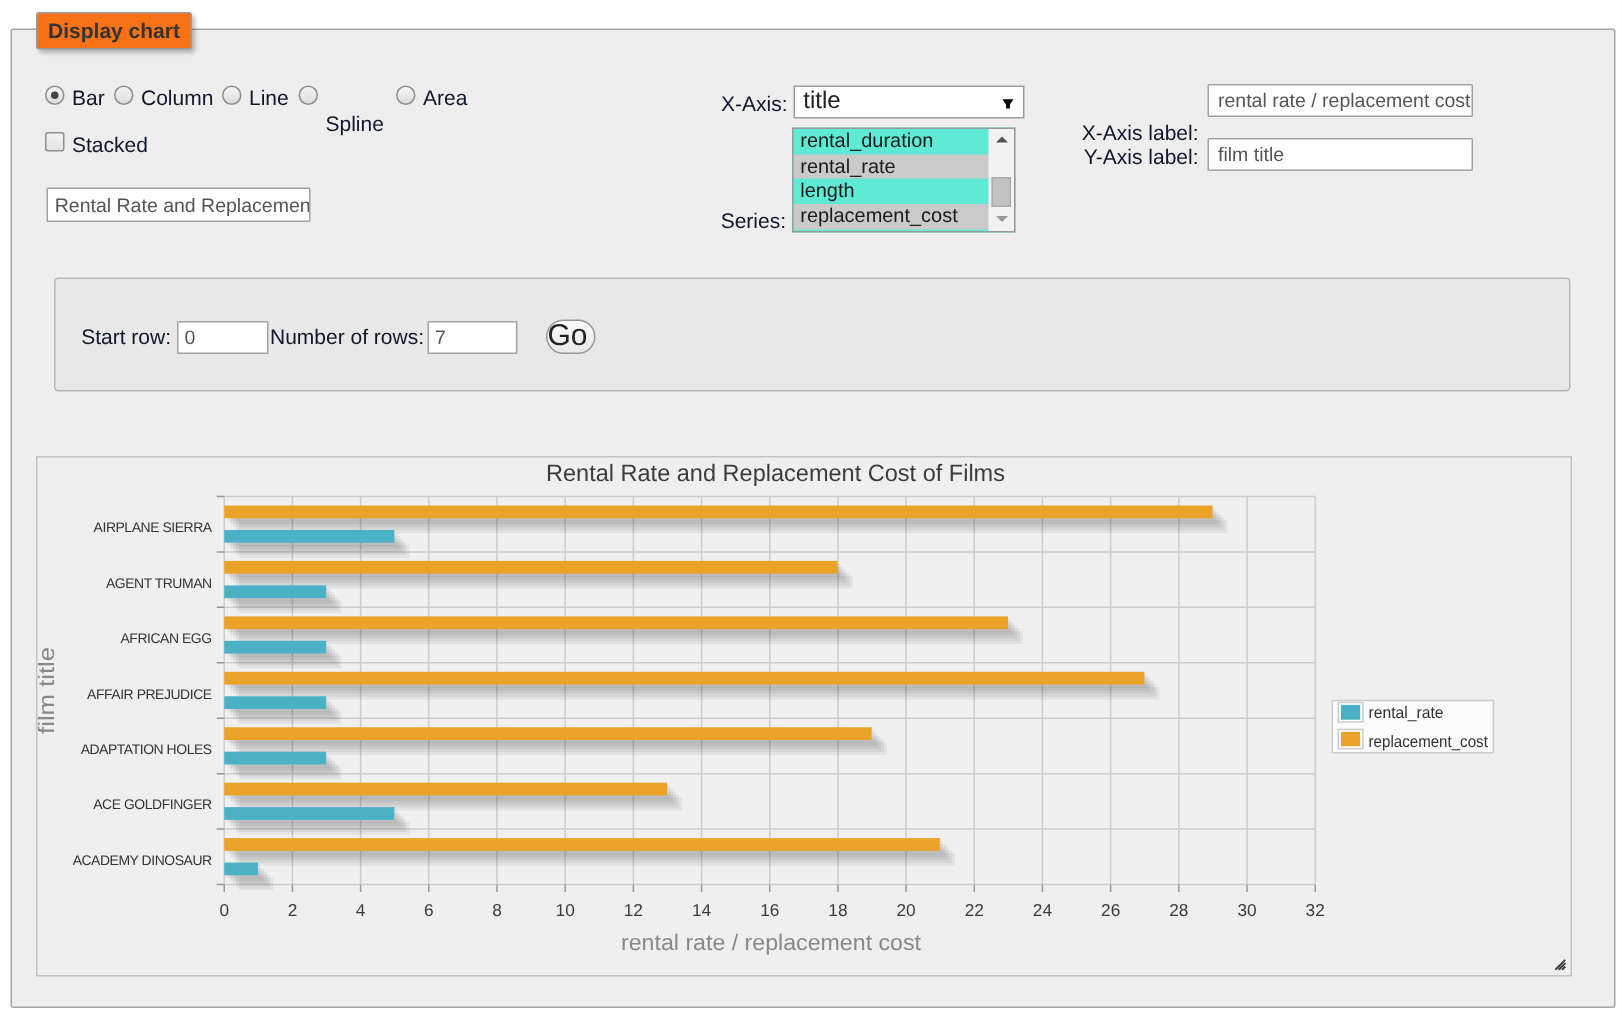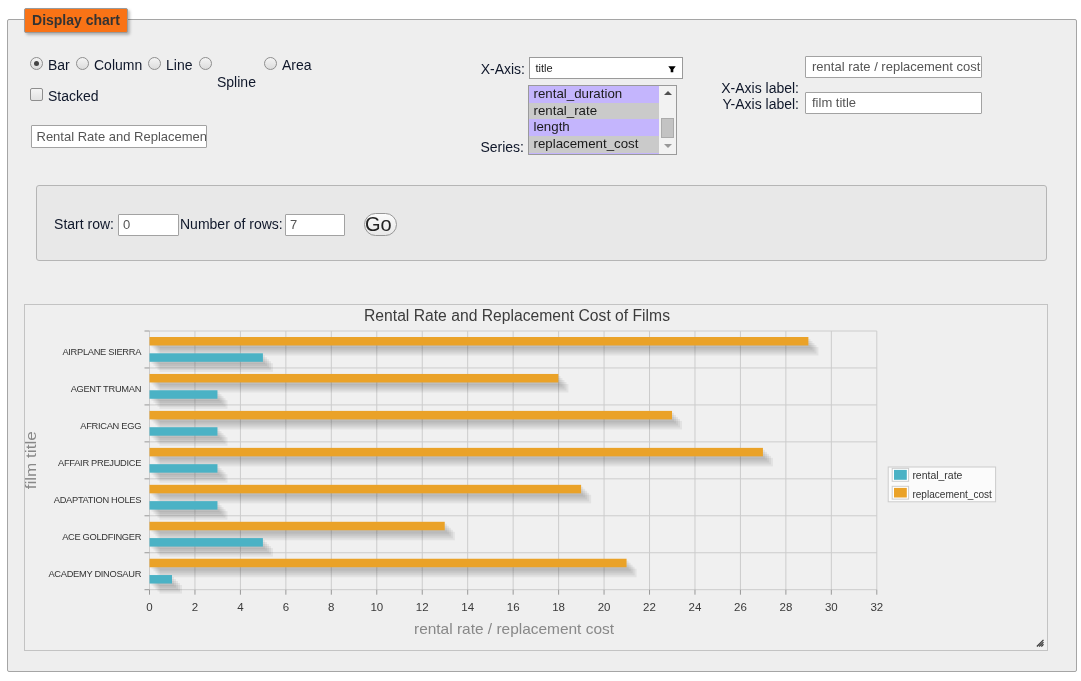--- a/index.html
+++ b/index.html
@@ -29,26 +29,26 @@
     position: absolute; width: 13px; height: 13px; border-radius: 2px;
     border: 1px solid #8e8e8e; background: linear-gradient(#f4f4f4, #e2e2e2);
   }
   .tinput {
     position: absolute; background: #fff; border: 1px solid #a2a2a2; border-radius: 1px;
     font-size: 13px; color: #555; white-space: nowrap; overflow: hidden;
   }
   #selectbox {
     position: absolute; left: 529px; top: 57px; width: 154px; height: 22px;
     background: #fff; border: 1px solid #9a9a9a;
-    font-size: 11px; color: #222; line-height: 20px; padding-left: 5.5px;
+    font-size: 16px; color: #222; line-height: 20px; padding-left: 5.5px;
   }
   #selectbox .arrow { position: absolute; right: 6px; top: 8px; }
   #listbox {
     position: absolute; left: 528px; top: 85px; width: 149px; height: 70px;
-    background: #c4b5fd; border: 1px solid #9a9a9a; overflow: hidden;
+    background: #5eead4; border: 1px solid #9a9a9a; overflow: hidden;
     font-size: 13.3px; color: #1a1a1a;
   }
   #listbox .opt { height: 16.7px; line-height: 16.7px; padding-left: 4.5px; white-space: nowrap; }
   #listbox .opt.sel { background: #cacaca; }
   #sbar { position: absolute; right: 0; top: 0; width: 17px; height: 68px; background: #f2f2f2; }
   #sbar .btn { position: absolute; left: 0; width: 17px; height: 15px; }
   #sbar .thumb { position: absolute; left: 2px; top: 32px; width: 13px; height: 20px; background: #c3c3c3; border: 1px solid #ababab; }
   .tri-up {
     position: absolute; left: 4.5px; top: 5px; width: 0; height: 0;
     border-left: 4px solid transparent; border-right: 4px solid transparent;

